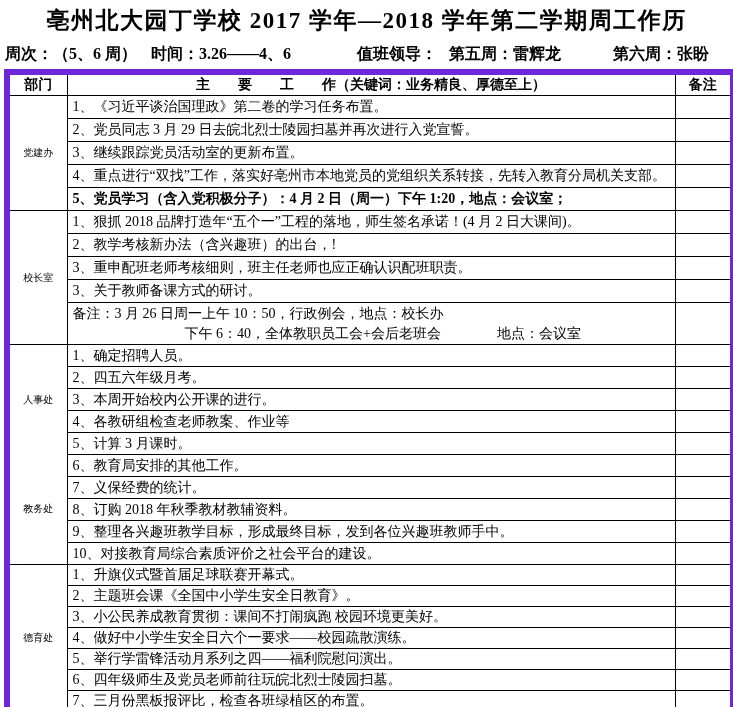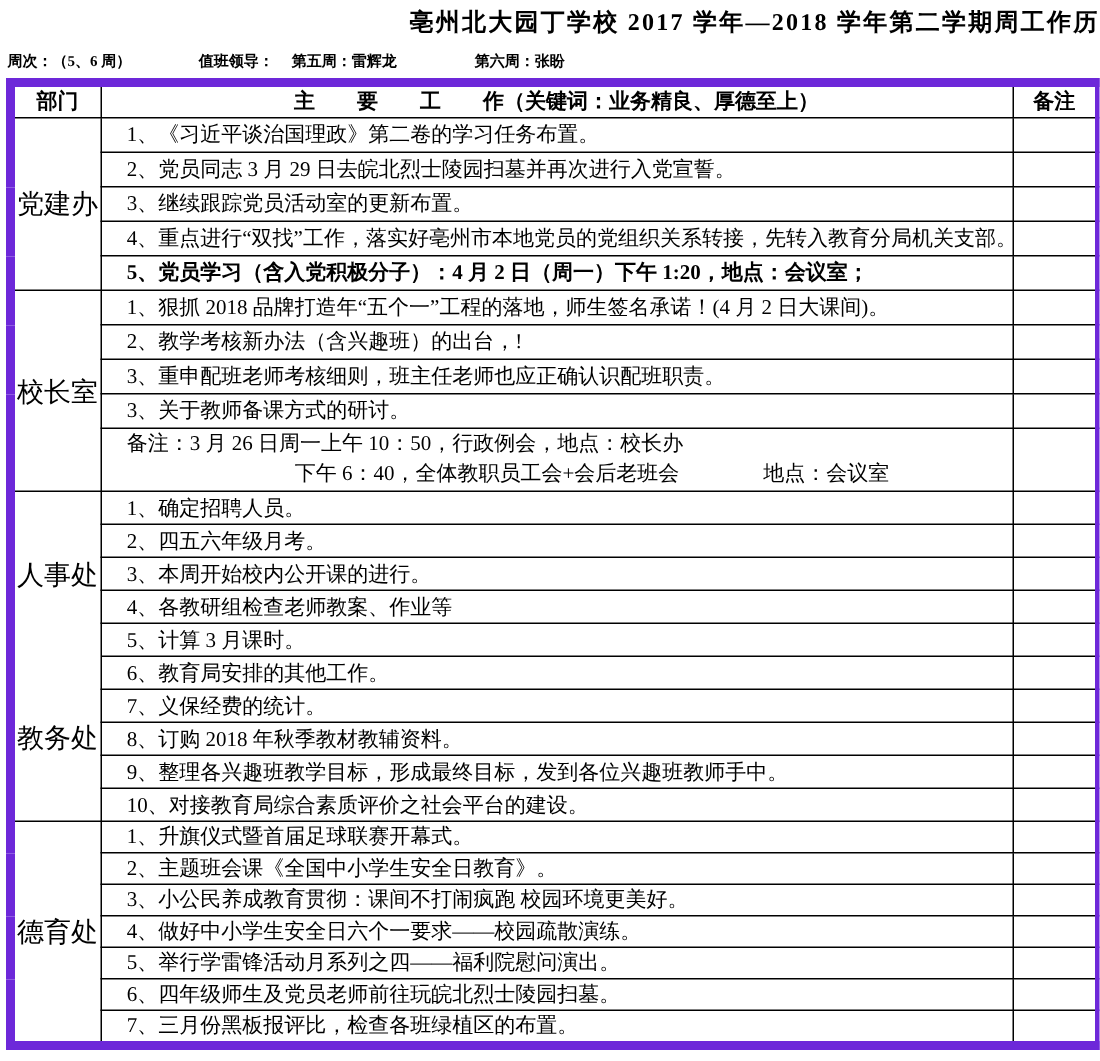--- a/index.html
+++ b/index.html
@@ -1,50 +1,51 @@
 <!DOCTYPE html>
 <html><head>
 <meta charset="utf-8">
 <style>
   html,body{margin:0;padding:0;background:#ffffff;}
   body{width:733px;height:707px;overflow:hidden;color:#000;
        font-family:"Liberation Serif","DejaVu Serif",serif;}
   .page{padding:2px 0 0 0;}
-  .title{text-align:right;font-size:16px;font-weight:bold;letter-spacing:1.5px;padding-top:3px;}
-  .info{display:flex;align-items:baseline;font-size:10px;font-weight:bold;
+  .title{text-align:center;font-size:23px;font-weight:bold;letter-spacing:1.5px;padding-top:3px;}
+  .info{display:flex;align-items:baseline;font-size:16px;font-weight:bold;
         margin:8px 0 4px 5px;white-space:nowrap;}
   .info .t{margin-left:14px;}
-  .info .d{margin-left:45px;}
+  .info .d{margin-left:66px;}
   .info .w5{margin-left:12px;}
   .info .w6{margin-left:52px;}
   table{border-collapse:collapse;table-layout:fixed;width:726px;margin-left:4px;
         border:6px solid #6d28d9;}
   td{border:1px solid #000;font-size:14px;padding:0 3px;vertical-align:middle;
      overflow:hidden;white-space:nowrap;}
   td.hd,td.hm{font-weight:bold;text-align:center;height:20px;}
-  td.dept{text-align:center;padding:0;font-size:18px;}
-  td.c{padding-left:17px;}
+  td.dept{text-align:center;padding:0;font-size:10px;}
+  td.c{padding-left:5px;}
   td.b{font-weight:bold;}
   td.nd{border-bottom-style:hidden;}
   tr.s12 td{height:22px;}
   tr.s34 td{height:21px;}
   tr.s5 td{height:20px;}
   tr.note td{height:41px;margin-top:36px;}
   .note-wrap{line-height:20px;}
   .note2{padding-left:112px;}
 </style>
 </head>
 <body>
 
 <div class="page">
 
   <div class="title">亳州北大园丁学校 2017 学年—2018 学年第二学期周工作历</div>
 
   <div class="info">
     <span>周次：（5、6 周）</span>
+    <span class="t">时间：3.26——4、6</span>
     <span class="d">值班领导：</span>
     <span class="w5">第五周：雷辉龙</span>
     <span class="w6">第六周：张盼</span>
   </div>
 
   <table>
     <colgroup>
       <col style="width:60px">
         <col style="width:608px">
         <col style="width:58px">

